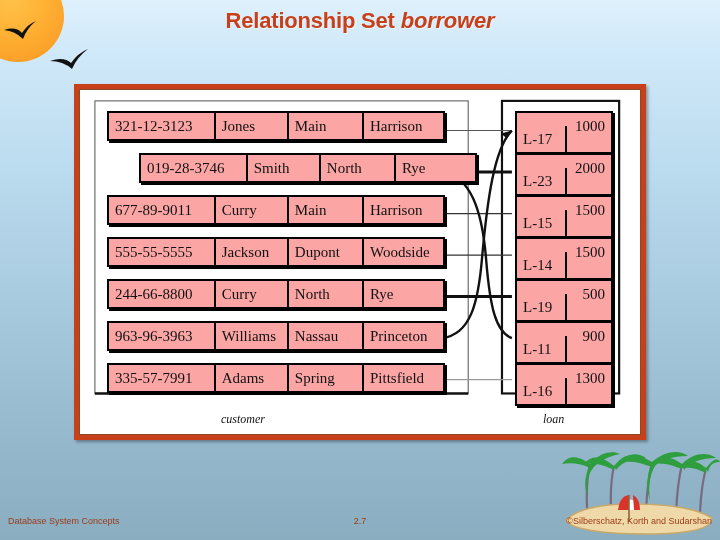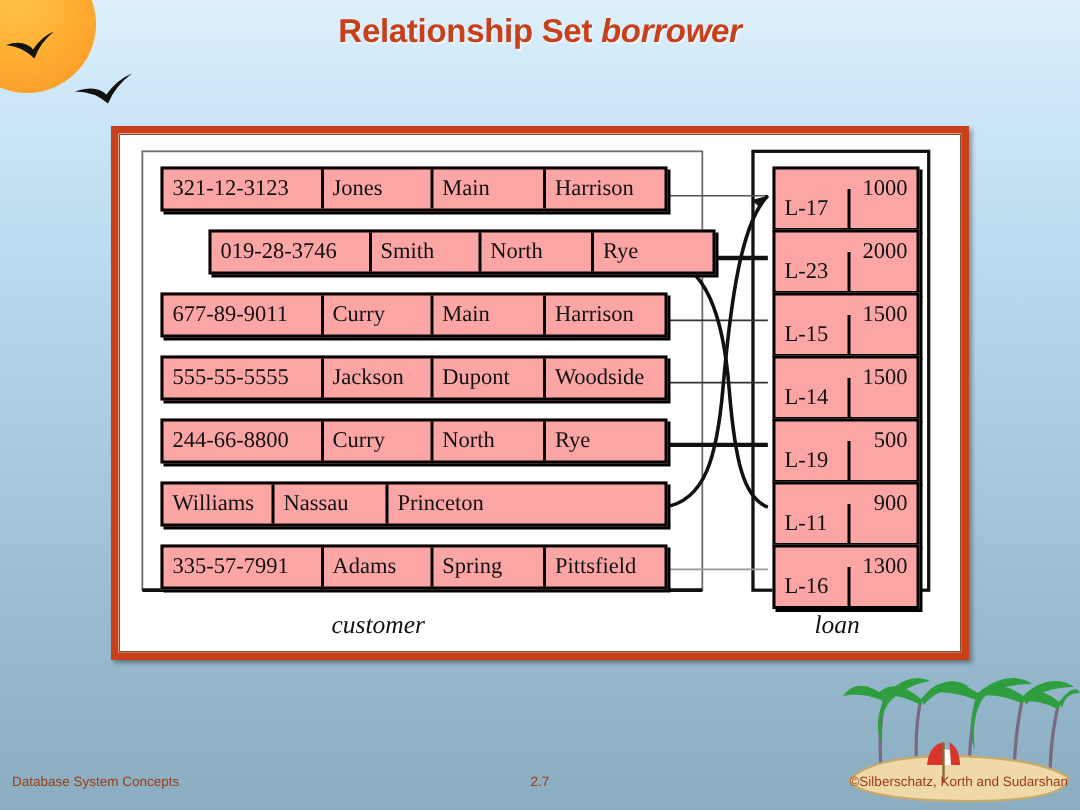--- a/index.html
+++ b/index.html
@@ -53,21 +53,21 @@
   .cust-row .c2{width:76px;}
   .cust-row .c3{width:80px;}
 
   
   .loan-row{left:434px;width:98px;}
   .loan-row .l0{width:52px;margin-top:13px;}
   .loan-row .l1{width:46px;justify-content:flex-end;border-radius:12px;}
 
   .set-caption{
     position:absolute;bottom:6px;
-    font-family:"Liberation Serif",serif;font-style:italic;font-size:17px;color:#111;
+    font-family:"Liberation Serif",serif;font-style:italic;font-size:12px;color:#111;
   }
   .cap-customer{left:140px;}
   .cap-loan{left:462px;}
 
   
   .footer{position:absolute;left:0;bottom:8px;width:720px;height:16px;font-size:9px;color:#9a3b18;}
   .footer .f-left{position:absolute;left:8px;top:0;}
   .footer .f-mid{position:absolute;left:0;top:0;width:720px;text-align:center;}
   .footer .f-right{position:absolute;right:8px;top:0;padding-left:17px;}
 
@@ -136,20 +136,21 @@
       <div class="cell c2">Dupont</div>
       <div class="cell c3">Woodside</div>
     </div>
     <div class="ent-row cust-row" style="top:188px;">
       <div class="cell c0">244-66-8800</div>
       <div class="cell c1">Curry</div>
       <div class="cell c2">North</div>
       <div class="cell c3">Rye</div>
     </div>
     <div class="ent-row cust-row" style="top:230px;">
+      <div class="cell c0">963-96-3963</div>
       <div class="cell c1">Williams</div>
       <div class="cell c2">Nassau</div>
       <div class="cell c3">Princeton</div>
     </div>
     <div class="ent-row cust-row" style="top:272px;">
       <div class="cell c0">335-57-7991</div>
       <div class="cell c1">Adams</div>
       <div class="cell c2">Spring</div>
       <div class="cell c3">Pittsfield</div>
     </div>

